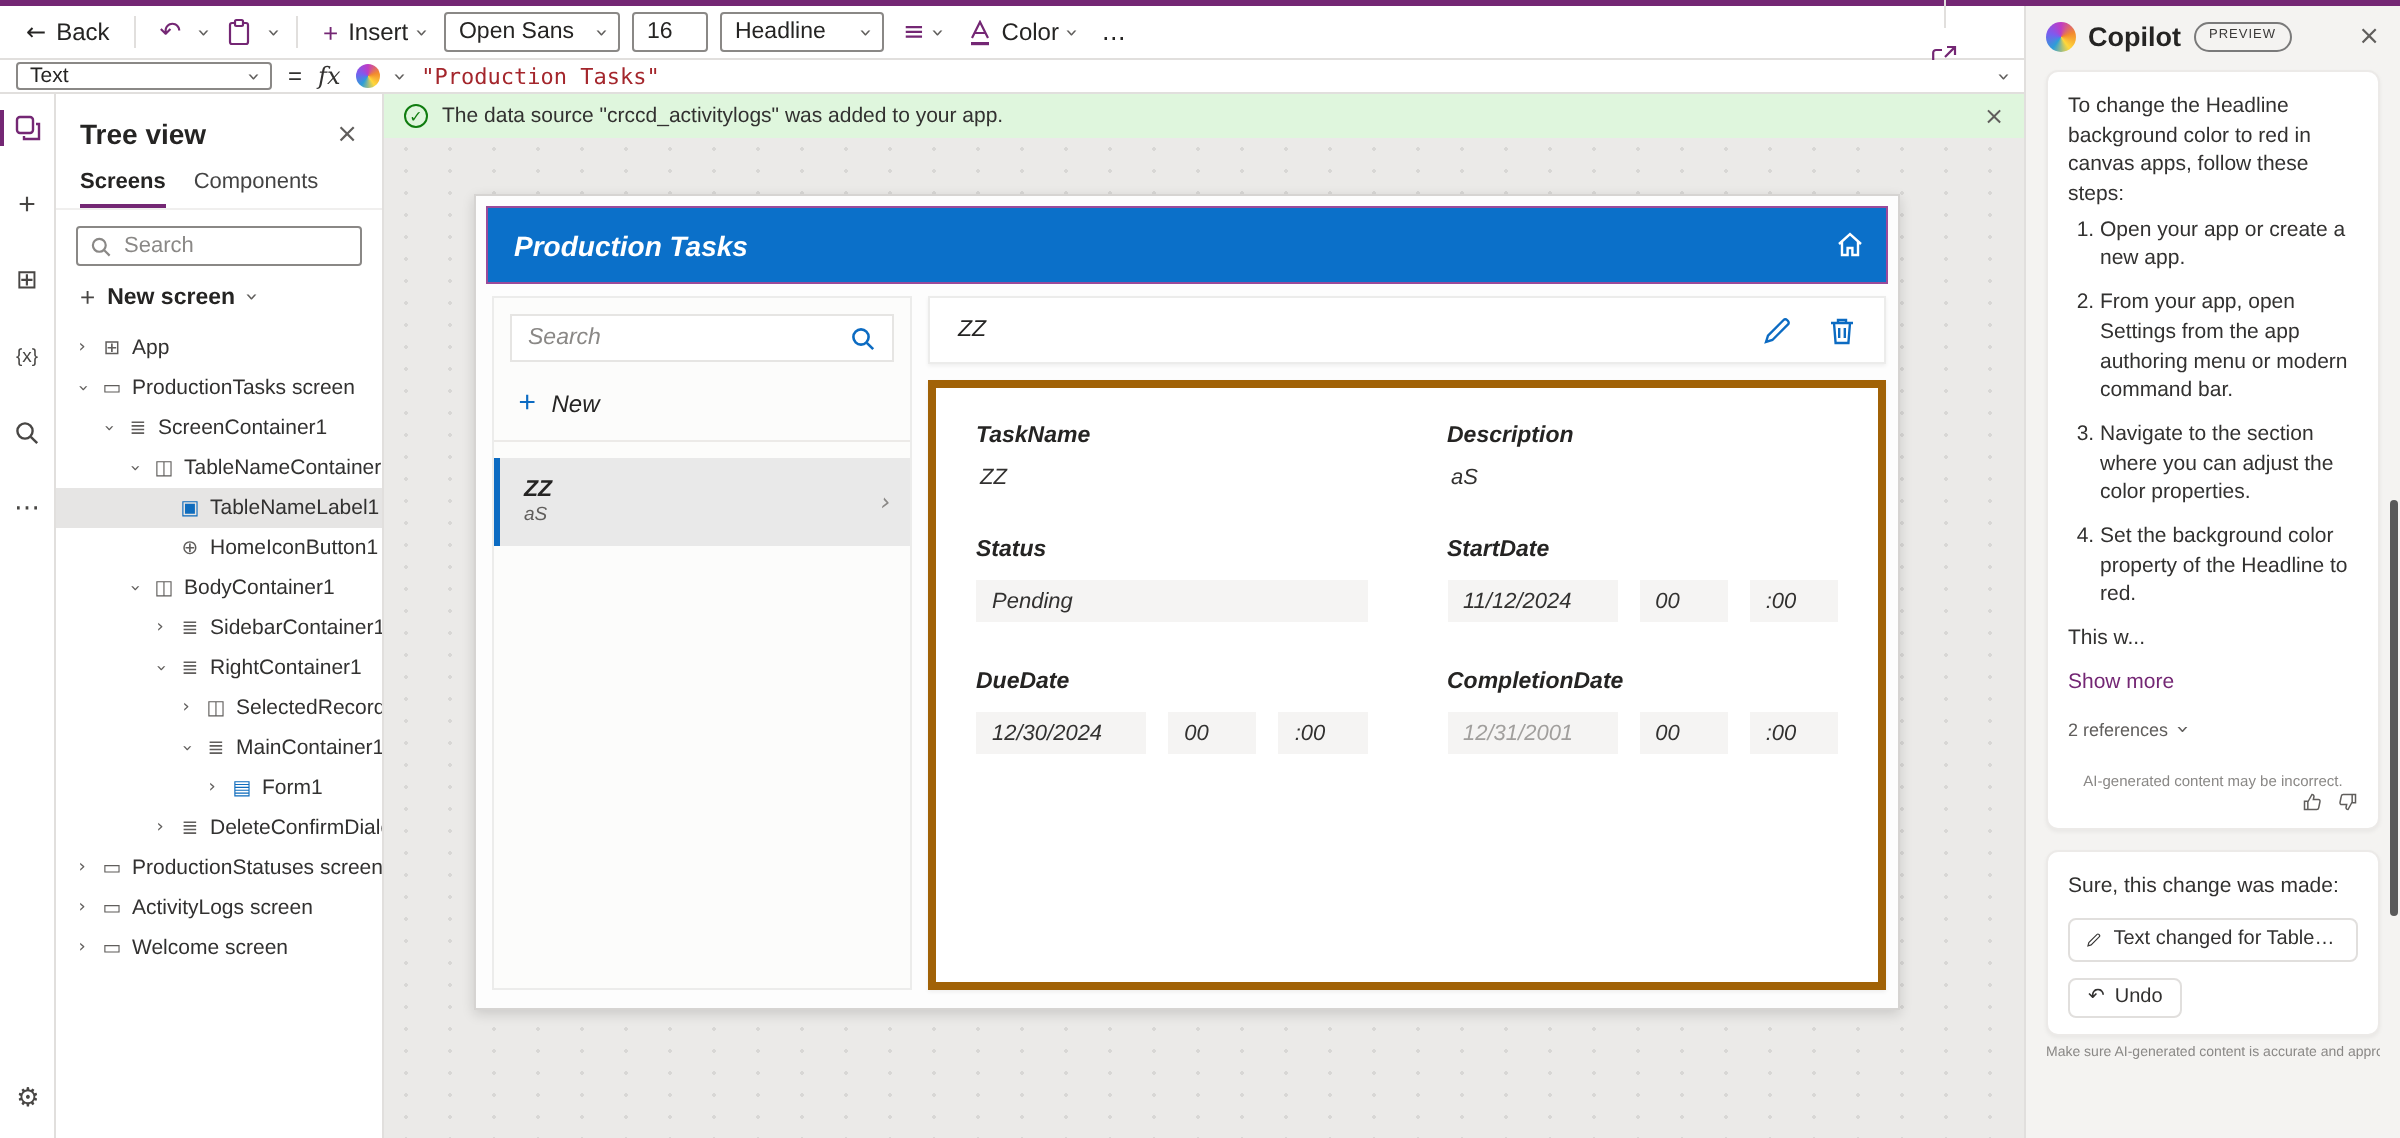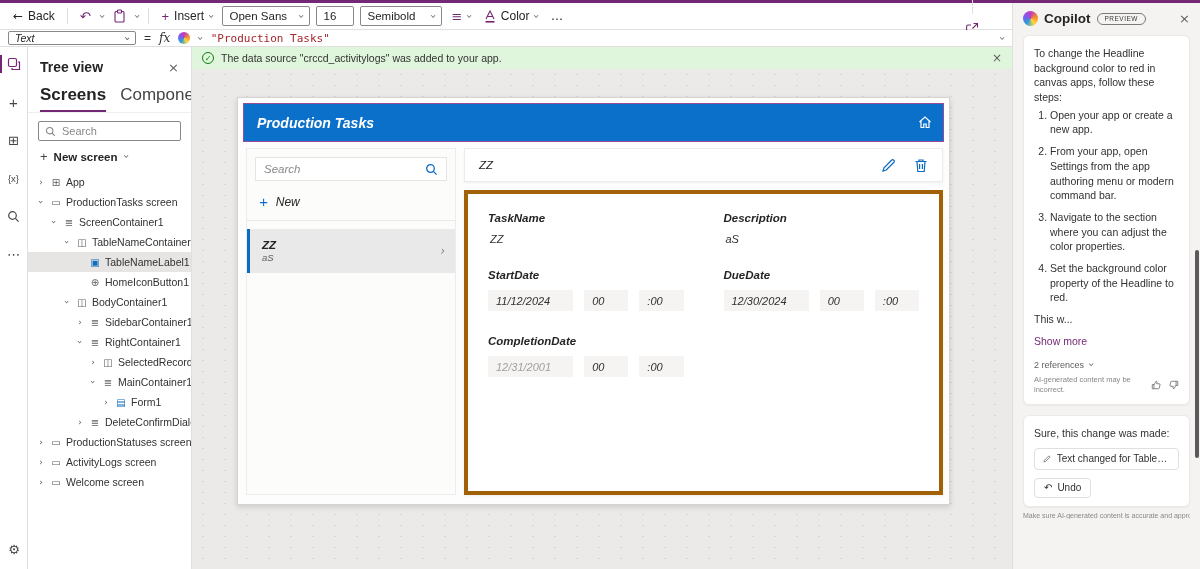--- a/index.html
+++ b/index.html
@@ -17,21 +17,21 @@
   .chev-down { display:inline-block; transform:rotate(90deg); font-size:11px; color:#605e5c; }
   .select-box { border:1px solid #8a8886; border-radius:2px; height:20px; display:flex; align-items:center;
     padding:0 6px; font-size:11.5px; background:#fff; justify-content:space-between; }
   .cmd-right { margin-left:auto; display:flex; align-items:center; gap:4px;flex-direction:column; }
   .icon-btn { width:26px; height:20px; display:flex; align-items:center; justify-content:center; color:#742774; }
   svg.ic { display:block; }
 
   .fxbar { position:absolute; left:0; top:30px; width:1012px; height:17px; background:#fff;
     border-bottom:1px solid #e1dfdd; display:flex; align-items:center; padding:0 8px; gap:8px; }
   .fx-prop { border:1px solid #8a8886; border-radius:2px; width:128px; height:14px; display:flex;
-    align-items:center; justify-content:space-between; padding:0 6px; font-size:10.5px;font-style:italic; }
+    align-items:center; justify-content:space-between; padding:0 6px; font-size:10.5px; }
   .fx-eq { font-size:12px; color:#323130; }
   .fx-fx { font-family:"DejaVu Serif",serif; font-style:italic; font-size:12px; color:#323130; }
   .ai-dot { width:12px; height:12px; border-radius:50%;
     background:conic-gradient(#c03bc4,#f28a2e,#ffd83b,#2d9ed8,#7b5cf0,#c03bc4); }
   .fx-text { font-family:"DejaVu Sans Mono",monospace; font-size:11px; color:#a4262c; flex:1; }
   .fx-chev { margin-left:auto; }
 
   
   .rail { position:absolute; left:0; top:47px; width:28px; bottom:0; background:#fff;
     border-right:1px solid #e1dfdd; display:flex; flex-direction:column; align-items:center; padding-top:6px; gap:16px; }
@@ -42,21 +42,21 @@
   .rail-gear { position:absolute; bottom:12px; left:0; width:28px; display:flex; justify-content:center;
     color:#484644; font-size:13px; }
 
   
   .tree { position:absolute; left:28px; top:47px; width:164px; bottom:0; background:#fff;
     border-right:1px solid #e1dfdd; overflow:hidden; }
   .tree-head { display:flex; align-items:center; justify-content:space-between; padding:12px 12px 6px 12px; }
   .tree-title { font-size:14px; font-weight:bold; }
   .tree-close { color:#605e5c; font-size:13px; }
   .tree-tabs { display:flex; gap:14px; padding:0 12px; border-bottom:1px solid #f0efee; }
-  .tree-tab { font-size:17px; padding:4px 0 5px; color:#444; }
+  .tree-tab { font-size:11px; padding:4px 0 5px; color:#444; }
   .tree-tab.active { font-weight:bold; color:#252423; border-bottom:2px solid #742774; }
   .tree-search { margin:8px 10px 0; border:1px solid #8a8886; border-radius:2px; height:20px;
     display:flex; align-items:center; gap:6px; padding:0 6px; color:#8a8886; font-size:11px; }
   .tree-new { display:flex; align-items:center; gap:6px; padding:8px 12px 6px; font-size:11.5px; }
   .tree-new .plus { color:#484644; font-size:13px; }
   .tree-list { margin-top:2px; }
   .tree-row { height:20px; display:flex; align-items:center; gap:3px; font-size:10.5px;
     color:#323130; white-space:nowrap; overflow:hidden; }
   .tree-row.selected { background:#e6e5e4; }
   .tree-row .chev-slot { width:10px; text-align:center; font-size:9px; color:#605e5c; flex:none; }
@@ -108,35 +108,35 @@
   .f-input { background:#f5f4f3; height:21px; display:flex; align-items:center; padding:0 8px;
     font-size:11px; color:#323130; }
   .date-row { display:flex; gap:11px; }
   .date-row .d { flex:1.35; }
   .date-row .h, .date-row .m { flex:0.55; }
   .f-input.dim { color:#a19f9d; }
 
   
   .copilot { position:absolute; left:1012px; top:3px; width:188px; bottom:0; background:#f4f3f1;
     border-left:1px solid #e1dfdd; padding:8px 10px 4px; display:flex; flex-direction:column; overflow:hidden; }
-  .cp-head { display:flex; align-items:center; gap:6px; margin-bottom:9px; }
+  .cp-head { display:flex; gap:6px; margin-bottom:9px; }
   .cp-logo { width:15px; height:15px; border-radius:50%;
     background:conic-gradient(#c03bc4,#f28a2e,#ffd83b,#2d9ed8,#7b5cf0,#c03bc4); }
   .cp-title { font-size:13.5px; font-weight:bold; }
   .cp-badge { border:1px solid #7a7a7a; border-radius:8px; font-size:6.5px; letter-spacing:.5px;
     padding:1.5px 7px; color:#3b3a39; }
   .cp-close { margin-left:auto; color:#605e5c; font-size:13px; }
   .cp-card { background:#fff; border:1px solid #eceae8; border-radius:6px; padding:10px 10px 8px;
     font-size:10.5px; line-height:1.4; color:#323130; box-shadow:0 1px 2px rgba(0,0,0,.05); }
   .cp-card ol { margin:3px 0 0 0; padding-left:16px; }
   .cp-card li { margin-bottom:7px; }
   .cp-trunc { margin-top:2px; }
   .cp-more { color:#742774; margin-top:7px; font-size:10.5px; }
   .cp-refs { margin-top:9px; font-size:9px; color:#605e5c; display:flex; align-items:center; gap:5px; }
-  .cp-disc-row { margin-top:2px; display:flex; align-items:center; font-size:7.5px; color:#8a8886; }
+  .cp-disc-row { margin-top:13px; display:flex; align-items:center; font-size:7.5px; color:#8a8886;flex-direction:column; }
   .cp-thumbs { margin-left:auto; display:flex; gap:8px; color:#605e5c; }
   .cp-user { background:#f3e7f4; border-radius:6px; padding:9px 10px; font-size:10.5px; line-height:1.45;
     color:#323130; margin-top:10px; }
   .cp-card2 { margin-top:10px; }
   .cp-chip { margin-top:8px; border:1px solid #e1dfdd; border-radius:4px; height:22px; display:flex;
     align-items:center; gap:6px; padding:0 8px; font-size:10px; color:#323130; background:#fff;
     white-space:nowrap; overflow:hidden; }
   .cp-undo { margin-top:8px; border:1px solid #e1dfdd; border-radius:4px; height:20px; display:inline-flex;
     align-items:center; gap:5px; padding:0 9px; font-size:10px; background:#fff; width:auto; align-self:flex-start; }
   .cp-tiny { margin-top:5px; font-size:7px; color:#8a8886; white-space:nowrap; overflow:hidden; }
@@ -171,21 +171,21 @@
     <span class="chev-down glyph">›</span>
   </div>
   <div class="select-box" style="width:88px">
     <span>Open Sans</span>
     <span class="chev-down glyph">›</span>
   </div>
   <div class="select-box" style="width:38px">
     <span>16</span>
   </div>
   <div class="select-box" style="width:82px">
-    <span>Semibold</span>
+    <span>Headline</span>
     <span class="chev-down glyph">›</span>
   </div>
   <div class="cmd-item">
     <span class="cmd-icon glyph">≡</span>
     <span class="chev-down glyph">›</span>
   </div>
   <div class="cmd-item">
     <svg class="ic" width="12" height="13" viewBox="0 0 12 13">
       <path d="M2 9 L6 1 L10 9 M3.5 6.5 H8.5" fill="none" stroke="#742774" stroke-width="1.1"></path>
       <rect x="1.5" y="11" width="9" height="1.6" fill="#742774"></rect>
@@ -468,20 +468,24 @@
 
     <div class="form-card">
       <div class="form-grid">
         <div>
           <div class="f-label">TaskName</div>
           <div class="f-value">ZZ</div>
         </div>
         <div>
           <div class="f-label">Description</div>
           <div class="f-value">aS</div>
+        </div>
+        <div>
+          <div class="f-label">Status</div>
+          <div class="f-input">Pending</div>
         </div>
         <div>
           <div class="f-label">StartDate</div>
           <div class="date-row">
             <div class="f-input d">11/12/2024</div>
             <div class="f-input h">00</div>
             <div class="f-input m">:00</div>
           </div>
         </div>
         <div>

